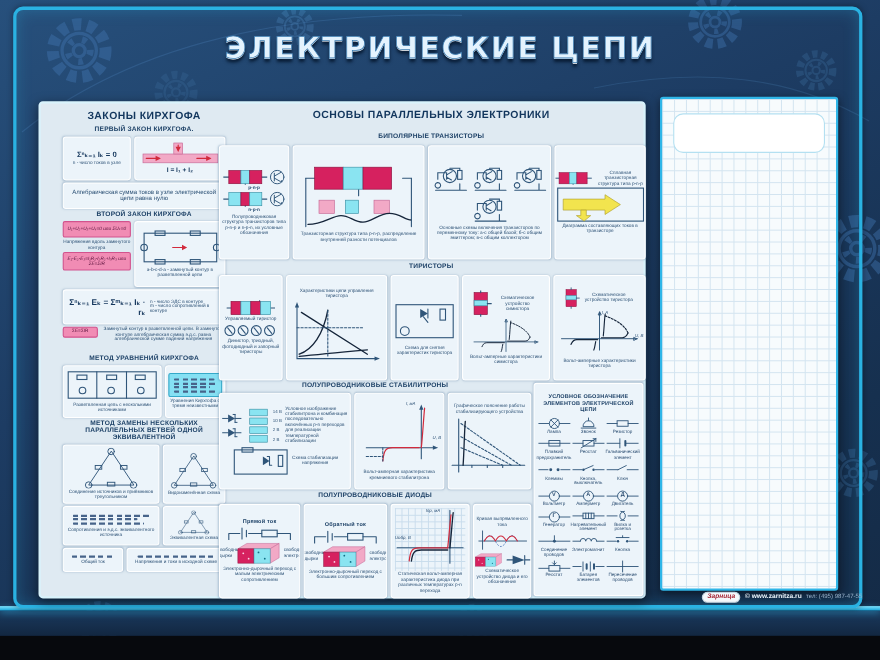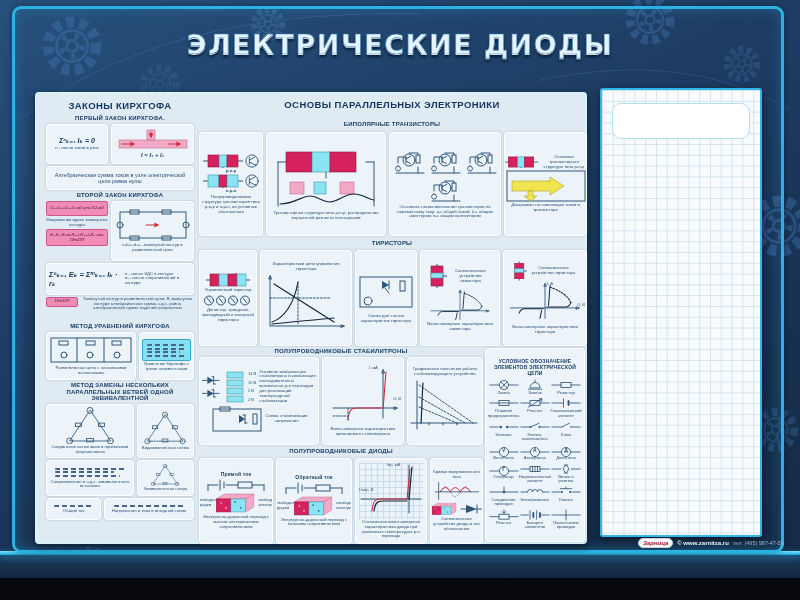--- a/index.html
+++ b/index.html
@@ -11,30 +11,30 @@
 .black-strip{left:0;right:0;top:578px;height:22px;background:#07090d}
 .under-line{left:0;right:0;top:555px;height:23px;background:linear-gradient(#1b3a5e,#122741)}
 .cyan-line{left:0;right:0;top:551px;height:4px;background:linear-gradient(#7fe4ff,#17a6da);box-shadow:0 2px 7px rgba(50,190,240,.55)}
 .frame{left:12px;top:6px;width:772px;height:547px;border:3px solid #2ab2e2;border-radius:9px;
   box-shadow:inset 0 0 14px rgba(42,178,226,.28),0 0 6px rgba(0,0,0,.35)}
 .title{left:40px;top:31px;width:720px;text-align:center;font-family:"DejaVu Sans",sans-serif;font-weight:bold;
   font-size:27px;line-height:1.04;letter-spacing:1.5px;color:#e4f3fe;-webkit-text-stroke:.7px #3c7cb0;
   text-shadow:0 1px 0 #fff,0 3px 3px rgba(4,22,44,.9)}
 .main{left:35px;top:92px;width:552px;height:452px;background:#dfeaf2;border:2px solid #d9f3fc;border-radius:4px;
   box-shadow:0 3px 10px rgba(0,0,0,.5)}
-.lcol{left:7px;top:4px;width:152px;height:444px;display:flex;flex-direction:column;gap:2px;padding:2px}
+.lcol{left:18px;top:4px;width:152px;height:444px;display:flex;flex-direction:column;gap:2px;padding:2px}
 .mcol{left:160px;top:0;width:390px;height:452px}
 .box{background:#ecf4fa;border:1px solid #fff;border-radius:3px;box-shadow:0 0 2px rgba(70,110,150,.4);
   padding:2px;display:flex;flex-direction:column;align-items:center;justify-content:center;gap:1px;overflow:hidden}
 .row{display:flex;gap:3px}
 .cap{font-size:5px;line-height:1.15;color:#2a4f74;text-align:center}
 .cap4{font-size:4.3px;line-height:1.12;color:#2a4f74;text-align:center}
 .h1{font-size:9.5px;font-weight:bold;color:#12365d;text-align:center;letter-spacing:.4px}
 .h2{font-size:6px;font-weight:bold;color:#1c4066;text-align:center;letter-spacing:.2px;line-height:1.15}
-.frm{font-size:7px;font-weight:bold;font-style:italic;color:#14365c;text-align:left}
+.frm{font-size:7px;font-weight:bold;color:#14365c;text-align:right}
 .pink{background:#f18cb4;border:1px solid #d2538d;border-radius:2px;color:#58103a;font-size:4.3px;line-height:1.1;
   text-align:center;display:flex;align-items:center;justify-content:center;padding:1px;font-style:italic}
 .cyanb{background:#85e0f3;border:1px solid #35a9c9;border-radius:2px;width:100%;padding:2px}
 .sq{height:2px;background:repeating-linear-gradient(90deg,#47648a 0 5px,transparent 5px 8px);margin:1.6px 2px;border-radius:1px}
 .st{stroke:#2f5579;fill:none;stroke-width:1;stroke-linecap:round}
 .stk{stroke:#15253a;fill:none;stroke-width:1.2;stroke-linecap:round}
 .stR{stroke:#d22a3c;fill:none;stroke-width:1.1;stroke-linecap:round}
 .stB{stroke:#3a6ab2;fill:none;stroke-width:.9}
 .dash{stroke-dasharray:2 1.6}
 .stf{fill:#2f5579}
@@ -146,21 +146,21 @@
   <path d="M20 120 C120 40 260 10 420 14" stroke="#4b82b8" stroke-width="1" fill="none" opacity=".3"></path>
   <path d="M540 80 C640 60 720 70 790 110" stroke="#4b82b8" stroke-width="1" fill="none" opacity=".25"></path>
 </svg>
 
 <div class="abs under-line"></div>
 <div class="abs cyan-line"></div>
 <div class="abs black-strip"></div>
 <div class="abs frame"></div>
 
 <div class="abs title">
-  <div>ЭЛЕКТРИЧЕСКИЕ ДИОДЫ</div>
+  <div>ЭЛЕКТРИЧЕСКИЕ ЦЕПИ</div>
 </div>
 
 <div class="abs main">
 
   <div class="abs lcol">
     <div class="h1" style="height:13px">ЗАКОНЫ КИРХГОФА</div>
     <div class="h2">ПЕРВЫЙ ЗАКОН КИРХГОФА.</div>
     <div class="row" style="height:40px">
       <div class="box" style="width:62px">
         <div class="frm">Σⁿₖ₌₁ Iₖ = 0</div>

